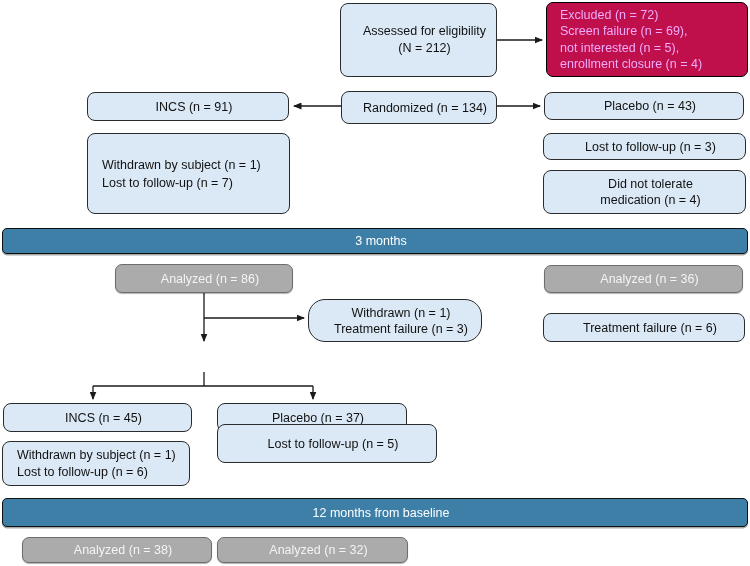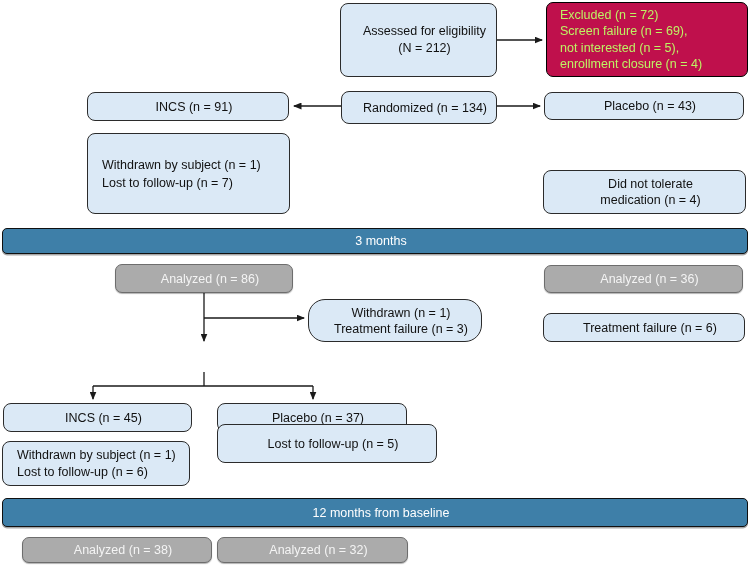--- a/index.html
+++ b/index.html
@@ -11,21 +11,21 @@
   svg.connectors{position:absolute;left:0;top:0;z-index:1;}
   .bx{
     position:absolute;box-sizing:border-box;z-index:2;
     background:#dbe9f6;border:1.4px solid #2b2b2b;border-radius:8px;
     display:flex;flex-direction:column;justify-content:center;align-items:center;
     font-size:12.5px;line-height:16px;text-align:center;color:#111;padding-left:12px;
   }
   .bx .ln{display:block;}
   .bx.leftalign{align-items:flex-start;text-align:left;padding-left:14px;padding-right:6px;}
   .bx.excluded{
-    background:#bf104c;color:#bef264;border:1.8px solid #000;border-radius:7px;
+    background:#bf104c;color:#f0abfc;border:1.8px solid #000;border-radius:7px;
     align-items:flex-start;text-align:left;padding-left:13px;line-height:16.5px;
   }
   .bx.band{
     background:#3e7fa8;color:#ffffff;border:1.5px solid #101010;border-radius:5px;
     box-shadow:0 1.5px 0 rgba(0,0,0,0.35);
   }
   .bx.gray{
     background:#ababab;border:1.5px solid #6d6d6d;color:#f4f4f4;border-radius:7px;
     box-shadow:0 1px 1px rgba(0,0,0,0.3);
   }
@@ -104,20 +104,23 @@
 
   <div class="bx" id="placebo43">
     <span class="ln">Placebo (n = 43)</span>
   </div>
 
   <div class="bx leftalign" id="withdrawn4">
     <span class="ln">Withdrawn by subject (n = 1)</span>
     <span class="ln">Lost to follow-up (n = 7)</span>
   </div>
 
+  <div class="bx" id="lost3">
+    <span class="ln">Lost to follow-up (n = 3)</span>
+  </div>
 
   <div class="bx" id="tolerate">
     <span class="ln">Did not tolerate</span>
     <span class="ln">medication (n = 4)</span>
   </div>
 
   <div class="bx band" id="band3mo">
     <span class="ln">3 months</span>
   </div>
 

